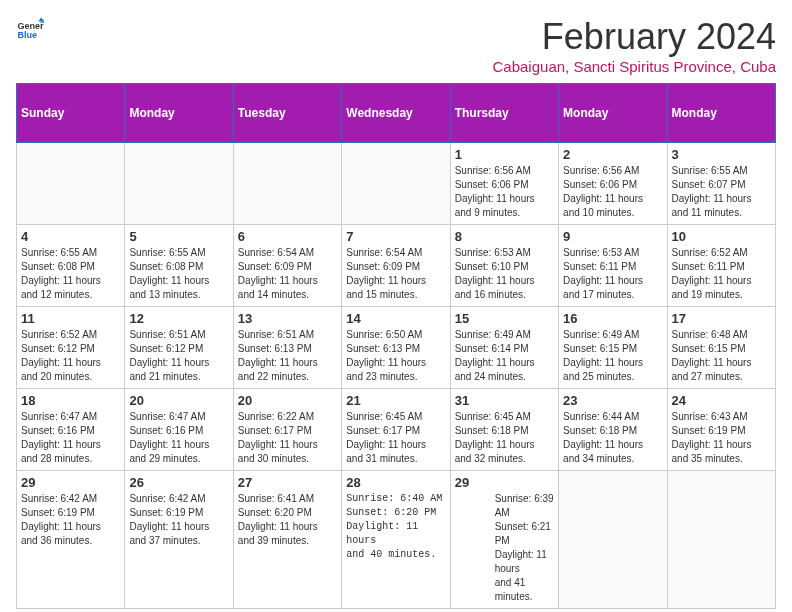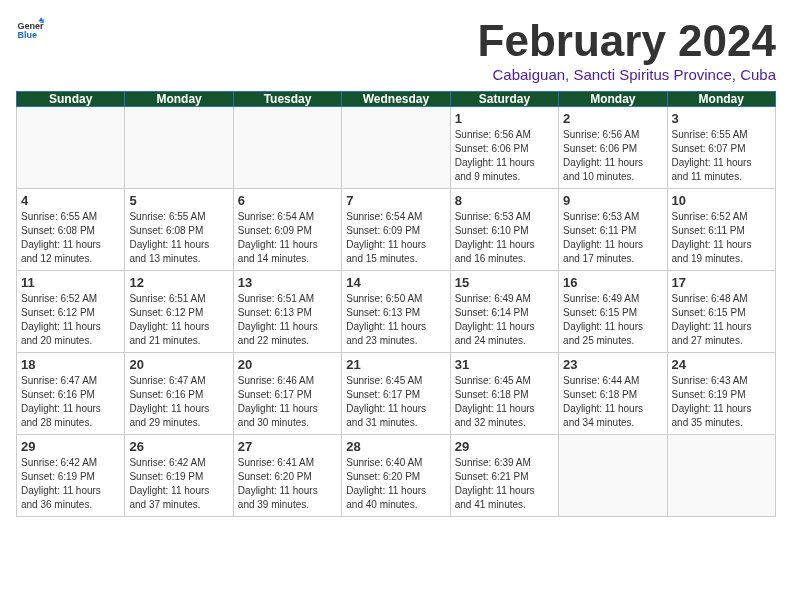--- a/index.html
+++ b/index.html
@@ -22,38 +22,38 @@
       gap: 4px;
     }
     .logo-icon {
       width: 28px;
       height: 28px;
     }
     .title-area {
       text-align: right;
     }
     .month-title {
-      font-size: 44px;
-      font-weight: bold;
+      font-size: 36px;
+      font-weight: normal;
       color: #333;
     }
     .subtitle {
       font-size: 15px;
-      color: #4c1d95;
+      color: #be185d;
     }
     table {
       width: 100%;
       border-collapse: collapse;
       font-size: 11px;
     }
     th {
-      background-color: #14532d;
+      background-color: #a21caf;
       color: white;
-      padding: 0 4px;
-      text-align: center;
+      padding: 22px 4px;
+      text-align: left;
       font-size: 12px;
       font-weight: bold;
       border: 1px solid #2a6fc0;
     }
     td {
       border: 1px solid #ccc;
       vertical-align: top;
       padding: 4px;
       width: calc(100% / 7);
       min-height: 80px;
@@ -93,21 +93,21 @@
   </div>
 </div>
 
 <table>
   <thead>
     <tr>
     <th>Sunday</th>
         <th>Monday</th>
         <th>Tuesday</th>
         <th>Wednesday</th>
-        <th>Saturday</th>
+        <th>Thursday</th>
         <th>Monday</th>
         <th>Monday</th>
       </tr>
   </thead>
   <tbody id="calendar-body">
   <tr>
         <td class="empty"></td>
         <td class="empty"></td>
         <td class="empty"></td>
         <td class="empty"></td>
@@ -245,21 +245,21 @@
         </td>
         <td>
           <div class="day-number">20</div>
           <div class="day-info" style="white-space: pre-line;">Sunrise: 6:47 AM
 Sunset: 6:16 PM
 Daylight: 11 hours
 and 29 minutes.</div>
         </td>
         <td>
           <div class="day-number">20</div>
-          <div class="day-info" style="white-space: pre-line;">Sunrise: 6:46 AM
+          <div class="day-info" style="white-space: pre-line;">Sunrise: 6:22 AM
 Sunset: 6:17 PM
 Daylight: 11 hours
 and 30 minutes.</div>
         </td>
         <td>
           <div class="day-number">21</div>
           <div class="day-info" style="white-space: pre-line;">Sunrise: 6:45 AM
 Sunset: 6:17 PM
 Daylight: 11 hours
 and 31 minutes.</div>
@@ -303,28 +303,28 @@
         </td>
         <td>
           <div class="day-number">27</div>
           <div class="day-info" style="white-space: pre-line;">Sunrise: 6:41 AM
 Sunset: 6:20 PM
 Daylight: 11 hours
 and 39 minutes.</div>
         </td>
         <td>
           <div class="day-number">28</div>
-          <div class="day-info" style="white-space: pre-line;">Sunrise: 6:40 AM
+          <div class="day-info" style="white-space: pre-line; font-family: Liberation Mono, monospace;">Sunrise: 6:40 AM
 Sunset: 6:20 PM
 Daylight: 11 hours
 and 40 minutes.</div>
         </td>
         <td>
           <div class="day-number">29</div>
-          <div class="day-info" style="white-space: pre-line;">Sunrise: 6:39 AM
+          <div class="day-info" style="white-space: pre-line; margin-left: 40px;">Sunrise: 6:39 AM
 Sunset: 6:21 PM
 Daylight: 11 hours
 and 41 minutes.</div>
         </td>
         <td class="empty"></td>
         <td class="empty"></td>
       </tr>
     </tbody>
 </table>
 

